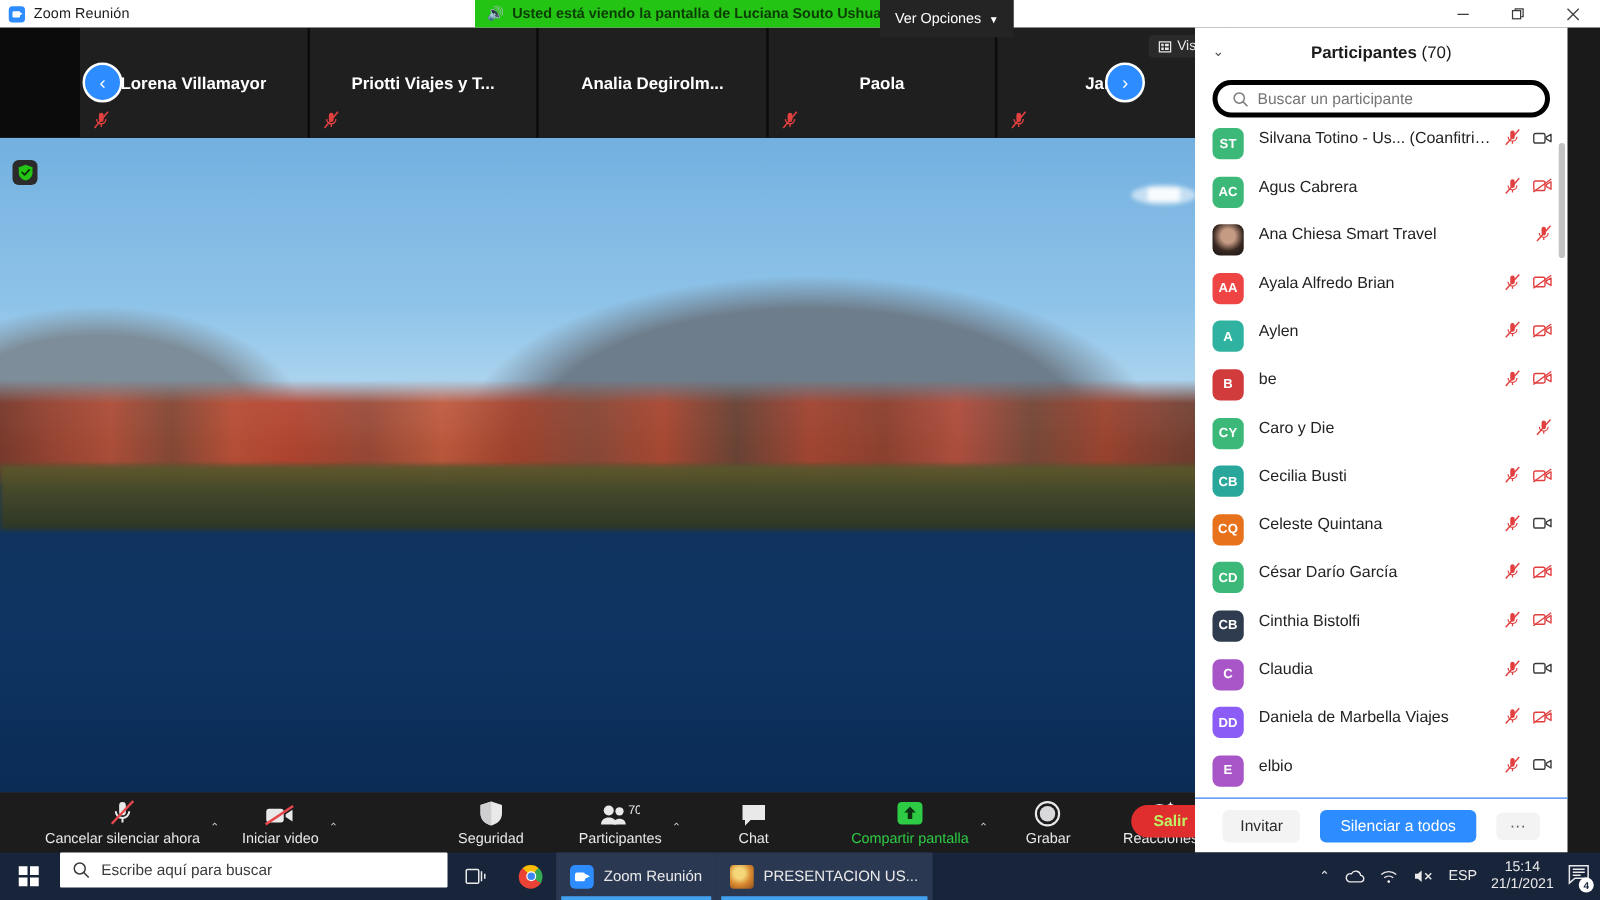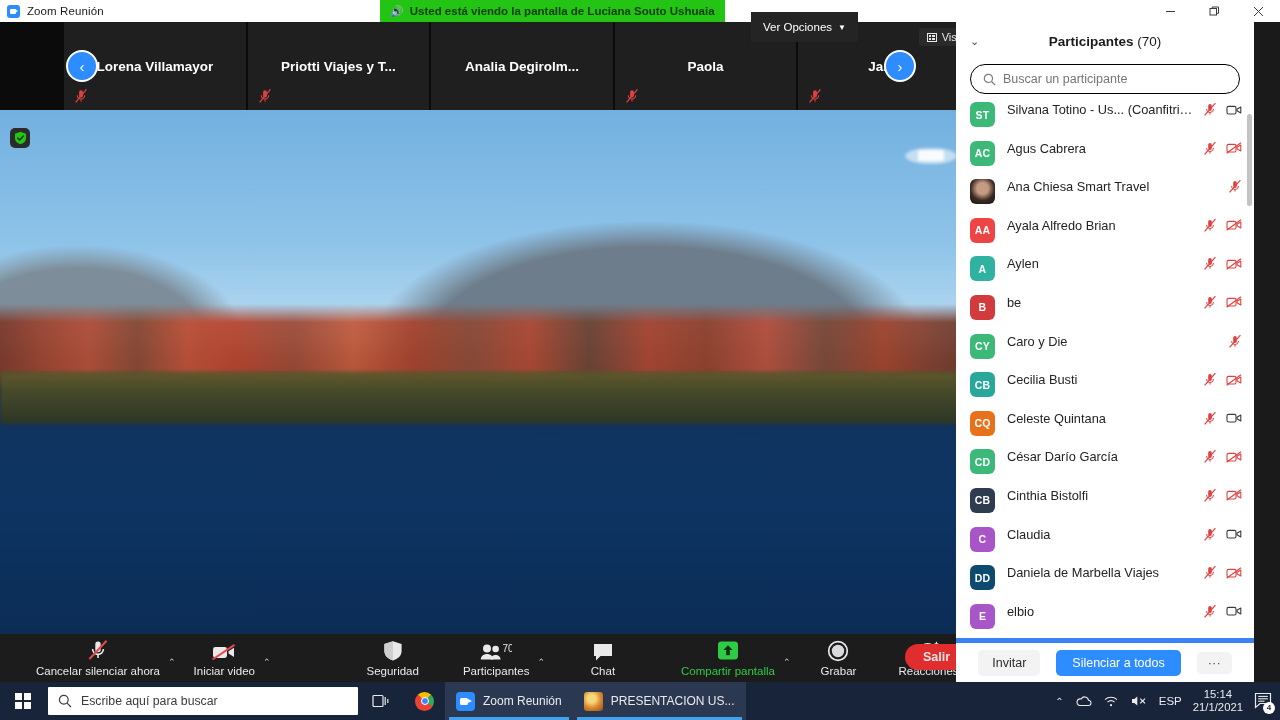--- a/index.html
+++ b/index.html
@@ -36,24 +36,24 @@
 
   .share-banner {
     position: absolute; left: 380px; top: 0; height: 22px;
     background: #24c414; color: #0d3b06;
     display: flex; align-items: center; padding: 0 10px;
     font-size: 11.5px; font-weight: bold; white-space: nowrap;
   }
   .spk-ico { margin-right: 6px; font-size: 11px; line-height: 1; }
 
   .ver-opciones {
-    position: absolute; left: 704px; top: 12px; height: 22px;
+    position: absolute; left: 704px; top: 0; height: 22px;
     background: #242424; color: #ffffff;
     display: flex; align-items: center; padding: 15px 12px;
-    font-size: 11.5px; white-space: nowrap; margin-left: 47px;
+    font-size: 11.5px; white-space: nowrap;
   }
   .ver-opciones .caret { margin-left: 6px; font-size: 8px; }
 
   .wincontrols {
     position: absolute; right: 0; top: 0; height: 22px; display: flex;
   }
   .wincontrols div {
     width: 44px; height: 22px; display: flex; align-items: center;
     justify-content: center; color: #3b3b3b; font-size: 12px;
   }
@@ -168,41 +168,41 @@
   }
   .tb-glyph { height: 22px; display: flex; align-items: flex-end; justify-content: center; }
   .tb-label { font-size: 11.5px; margin-top: 3px; white-space: nowrap; }
   .tb-caret {
     color: #cfcfd2; font-size: 9px; align-self: flex-start;
     margin-top: 4px; padding: 0 6px; height: 48px; display: flex; align-items: center;
   }
   .tb-green { color: #2ecc44; }
   .salir-btn {
     position: absolute; right: 14px; top: 10px;
-    background: #e02d2d; color: #e5e5e5; font-size: 12.5px; font-weight: bold;
+    background: #e02d2d; color: #bef264; font-size: 12.5px; font-weight: bold;
     border-radius: 13px; padding: 6px 18px;
   }
 
   
   .panel {
     position: absolute; top: 22px; right: 0; width: 298px; height: 660px;
     background: #ffffff; display: flex; flex-direction: column; z-index: 30;
   }
   .panel-head {
     height: 38px; display: flex; align-items: center;
     position: relative; flex: none;
   }
   .panel-collapse { position: absolute; left: 14px; font-size: 11px; color: #4a4a4a; }
   .panel-title {
     width: 100%; text-align: center; font-size: 13.5px; color: #1b1b1b;
   }
   .panel-title b { font-weight: bold; }
   .searchwrap { padding: 4px 14px 8px; flex: none; }
   .searchbox {
-    height: 30px; border: 1px solid #000000; border-radius: 16px;
+    height: 30px; border: 4px solid #000000; border-radius: 16px;
     display: flex; align-items: center; padding: 0 12px; background: #fff;
   }
   .searchbox input {
     border: none; outline: none; font-size: 12.5px; color: #6b6b6b;
     flex: 1; margin-left: 7px; font-family: "Liberation Sans", sans-serif;
     background: transparent;
   }
   .plist {
     flex: 1; overflow-y: auto; position: relative;
   }
@@ -222,39 +222,39 @@
     flex: 1; margin-left: 12px; font-size: 12.8px; color: #232323;
     white-space: nowrap; overflow: hidden; text-overflow: ellipsis;
   }
   .picons { display: flex; align-items: center; gap: 9px; flex: none; padding-left: 6px; }
   .scrollthumb {
     position: absolute; right: 2px; top: 12px;
     width: 5px; height: 92px; background: #c3c3c3; border-radius: 3px;
   }
   .panel-foot {
     height: 44px; flex: none; display: flex; align-items: center;
-    justify-content: center; gap: 16px; border-top: 5px solid #3b82f6;
+    justify-content: center; gap: 16px; border-top: 1px solid #3b82f6;
   }
   .btn-invite {
     background: #f3f3f3; color: #2c2c2c; font-size: 12.5px;
     border-radius: 5px; padding: 6px 14px;
   }
   .btn-mute-all {
     background: #2d8cff; color: #ffffff; font-size: 12.5px;
     border-radius: 5px; padding: 6px 16px;
   }
   .btn-more {
     background: #f3f3f3; color: #555; font-size: 13px;
     border-radius: 5px; padding: 5px 11px; line-height: 12px;
   }
 
   
   .taskbar {
     position: absolute; left: 0; bottom: 0; width: 1280px; height: 38px;
-    background: #18243a; display: flex; align-items: center; z-index: 50;
+    background: #18243a; display: flex; z-index: 50;
   }
   .start-btn {
     width: 46px; height: 38px; display: flex; align-items: center; justify-content: center;
   }
   .winlogo {
     width: 16px; height: 16px;
     display: grid; grid-template-columns: 1fr 1fr; grid-template-rows: 1fr 1fr; gap: 2px;
   }
   .winlogo i { background: #ffffff; }
   .tb-search {
@@ -743,21 +743,21 @@
               <line x1="1.6" y1="13.4" x2="12.4" y2="1.2" stroke="#e24040" stroke-width="1.2"></line>
             </svg>
           <svg width="16" height="12" viewBox="0 0 16 12">
               <rect x="1" y="2.4" width="9" height="7.6" rx="1.5" fill="none" stroke="#3b3b3b" stroke-width="1.1"></rect>
               <path d="M11 5.3 14.8 3v6l-3.8-2.3z" fill="none" stroke="#3b3b3b" stroke-width="1.1" stroke-linejoin="round"></path>
             </svg>
         </span>
       </div>
 
       <div class="prow">
-        <span class="av" style="background:#0c4a6e">DD</span>
+        <span class="av" style="background:#8b5cf6">DD</span>
         <span class="pname">Daniela de Marbella Viajes</span>
         <span class="picons">
           <svg width="14" height="15" viewBox="0 0 14 15">
               <path d="M7 2a1.8 1.8 0 0 1 1.8 1.8v3.4A1.8 1.8 0 0 1 7 9 1.8 1.8 0 0 1 5.2 7.2V3.8A1.8 1.8 0 0 1 7 2z" fill="#e24040"></path>
               <path d="M3.5 7a3.5 3.5 0 0 0 7 0" fill="none" stroke="#e24040" stroke-width="1"></path>
               <line x1="7" y1="10.5" x2="7" y2="12.6" stroke="#e24040" stroke-width="1"></line>
               <line x1="1.6" y1="13.4" x2="12.4" y2="1.2" stroke="#e24040" stroke-width="1.2"></line>
             </svg>
           <svg width="16" height="12" viewBox="0 0 16 12">
               <rect x="1" y="2.4" width="9" height="7.6" rx="1.5" fill="none" stroke="#e24040" stroke-width="1.1"></rect>

